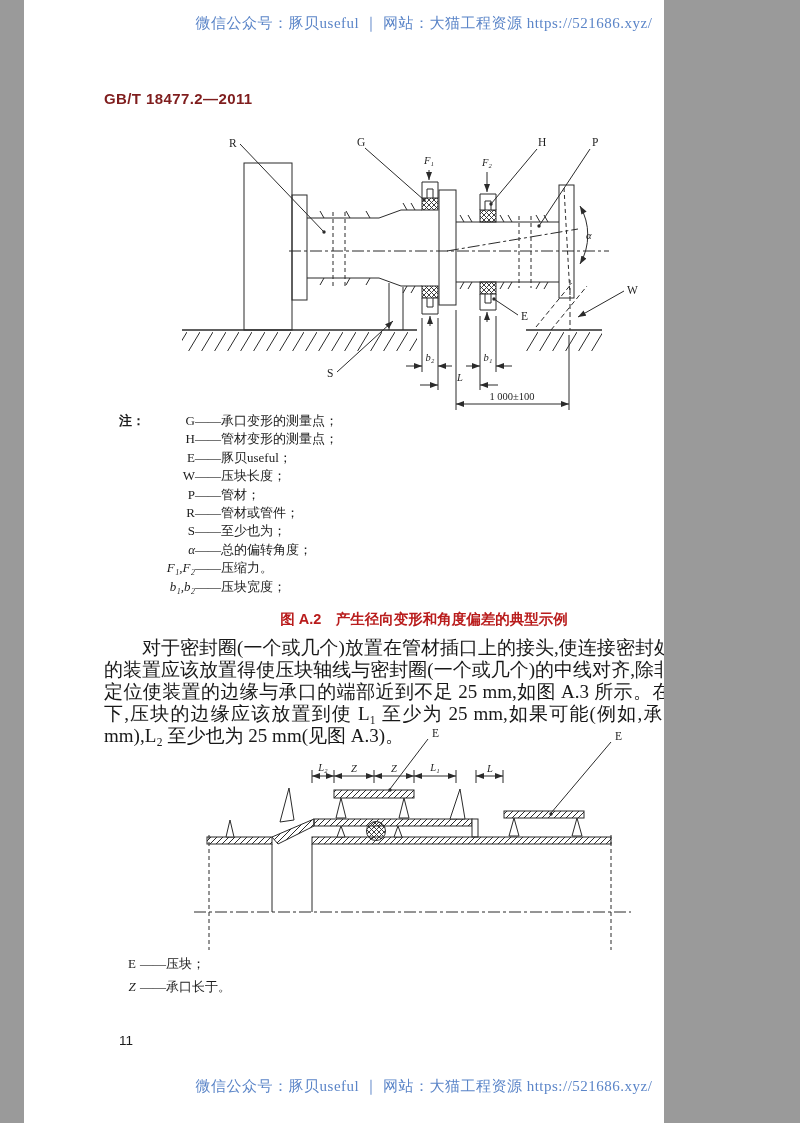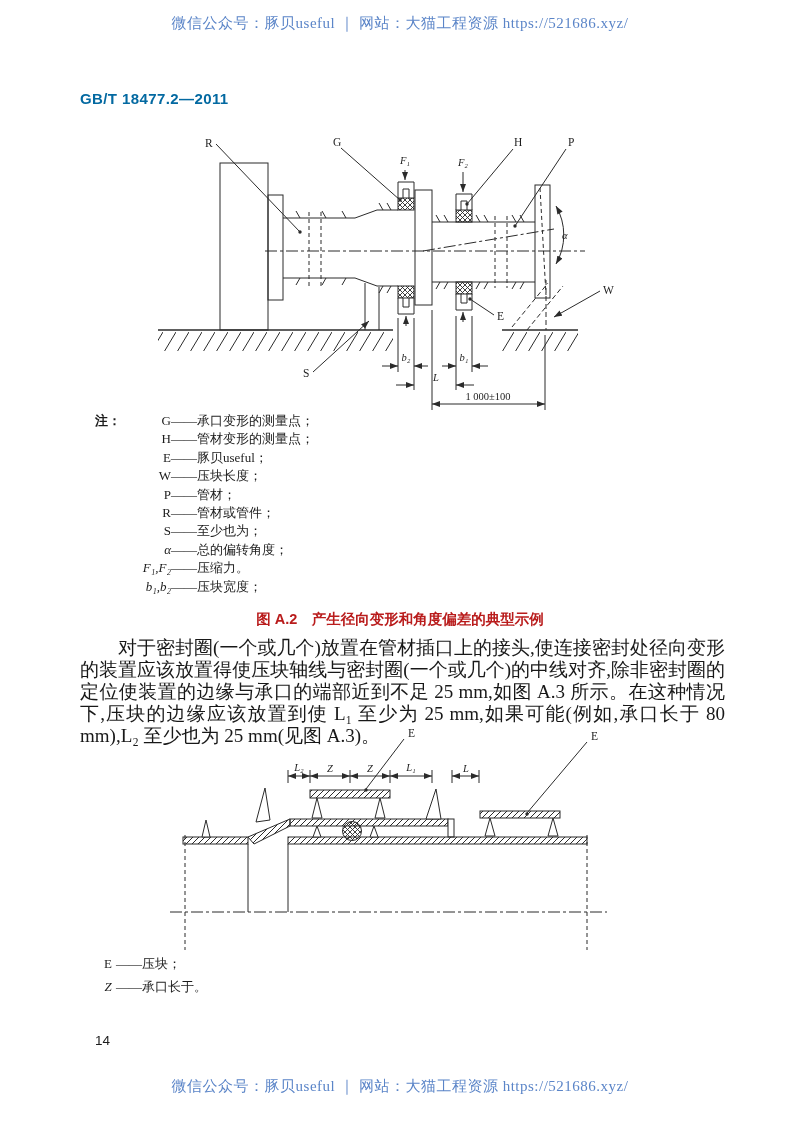--- a/index.html
+++ b/index.html
@@ -1,23 +1,23 @@
 <!DOCTYPE html>
 <html><head>
 <meta charset="utf-8">
 <style>
   html,body{margin:0;padding:0;background:#9a9a9a;}
-  .page{position:relative;width:800px;height:1123px;background:#ffffff;overflow:hidden;
-        font-family:"Liberation Serif","DejaVu Sans",serif;color:#1c1c1c;}
+  .page{position:relative;width:640px;height:1123px;background:#ffffff;overflow:hidden;
+        font-family:"Liberation Serif","DejaVu Sans",serif;color:#1c1c1c;margin-left:24px;}
   .abs{position:absolute;}
   .watermark{left:0;width:800px;text-align:center;font-size:15px;letter-spacing:.5px;
              color:#5b85c8;font-family:"Liberation Serif","DejaVu Sans",serif;}
   .wm-top{top:14px;} .wm-bottom{top:1077px;}
   .std-no{left:80px;top:90px;font-family:"Liberation Sans","DejaVu Sans",sans-serif;
-          font-weight:700;font-size:15px;letter-spacing:.4px;color:#0369a1;}
+          font-weight:700;font-size:15px;letter-spacing:.4px;color:#7f1d1d;}
   .fig-a2{left:150px;top:120px;}
   .fig-a3{left:170px;top:722px;}
   .notes{left:95px;top:412px;width:420px;font-size:13px;line-height:18.4px;padding-left:30px;box-sizing:border-box;}
   .note-prefix{position:absolute;left:0;top:0;font-weight:700;
                font-family:"Liberation Sans","DejaVu Sans",sans-serif;font-size:13px;}
   .note-row{display:flex;}
   .note-sym{width:46px;text-align:right;white-space:pre;}
   .note-sym.it{font-style:italic;}
   .note-desc{white-space:pre;font-family:Liberation Serif, serif;}
   .caption{left:0;width:800px;text-align:center;font-weight:700;font-size:14.5px;
@@ -268,17 +268,17 @@
         <span class="legend-sym">E</span>
         <span class="legend-desc">——压块；</span>
       </div>
     <div class="legend-row">
         <span class="legend-sym it">Z</span>
         <span class="legend-desc">——承口长于。</span>
       </div>
   </div>
 
 
-  <div class="abs page-no">14</div>
+  <div class="abs page-no">11</div>
 
   <div class="abs watermark wm-bottom">微信公众号：豚贝useful ｜ 网站：大猫工程资源 https://521686.xyz/</div>
 
 </div>
 
 </body></html>

